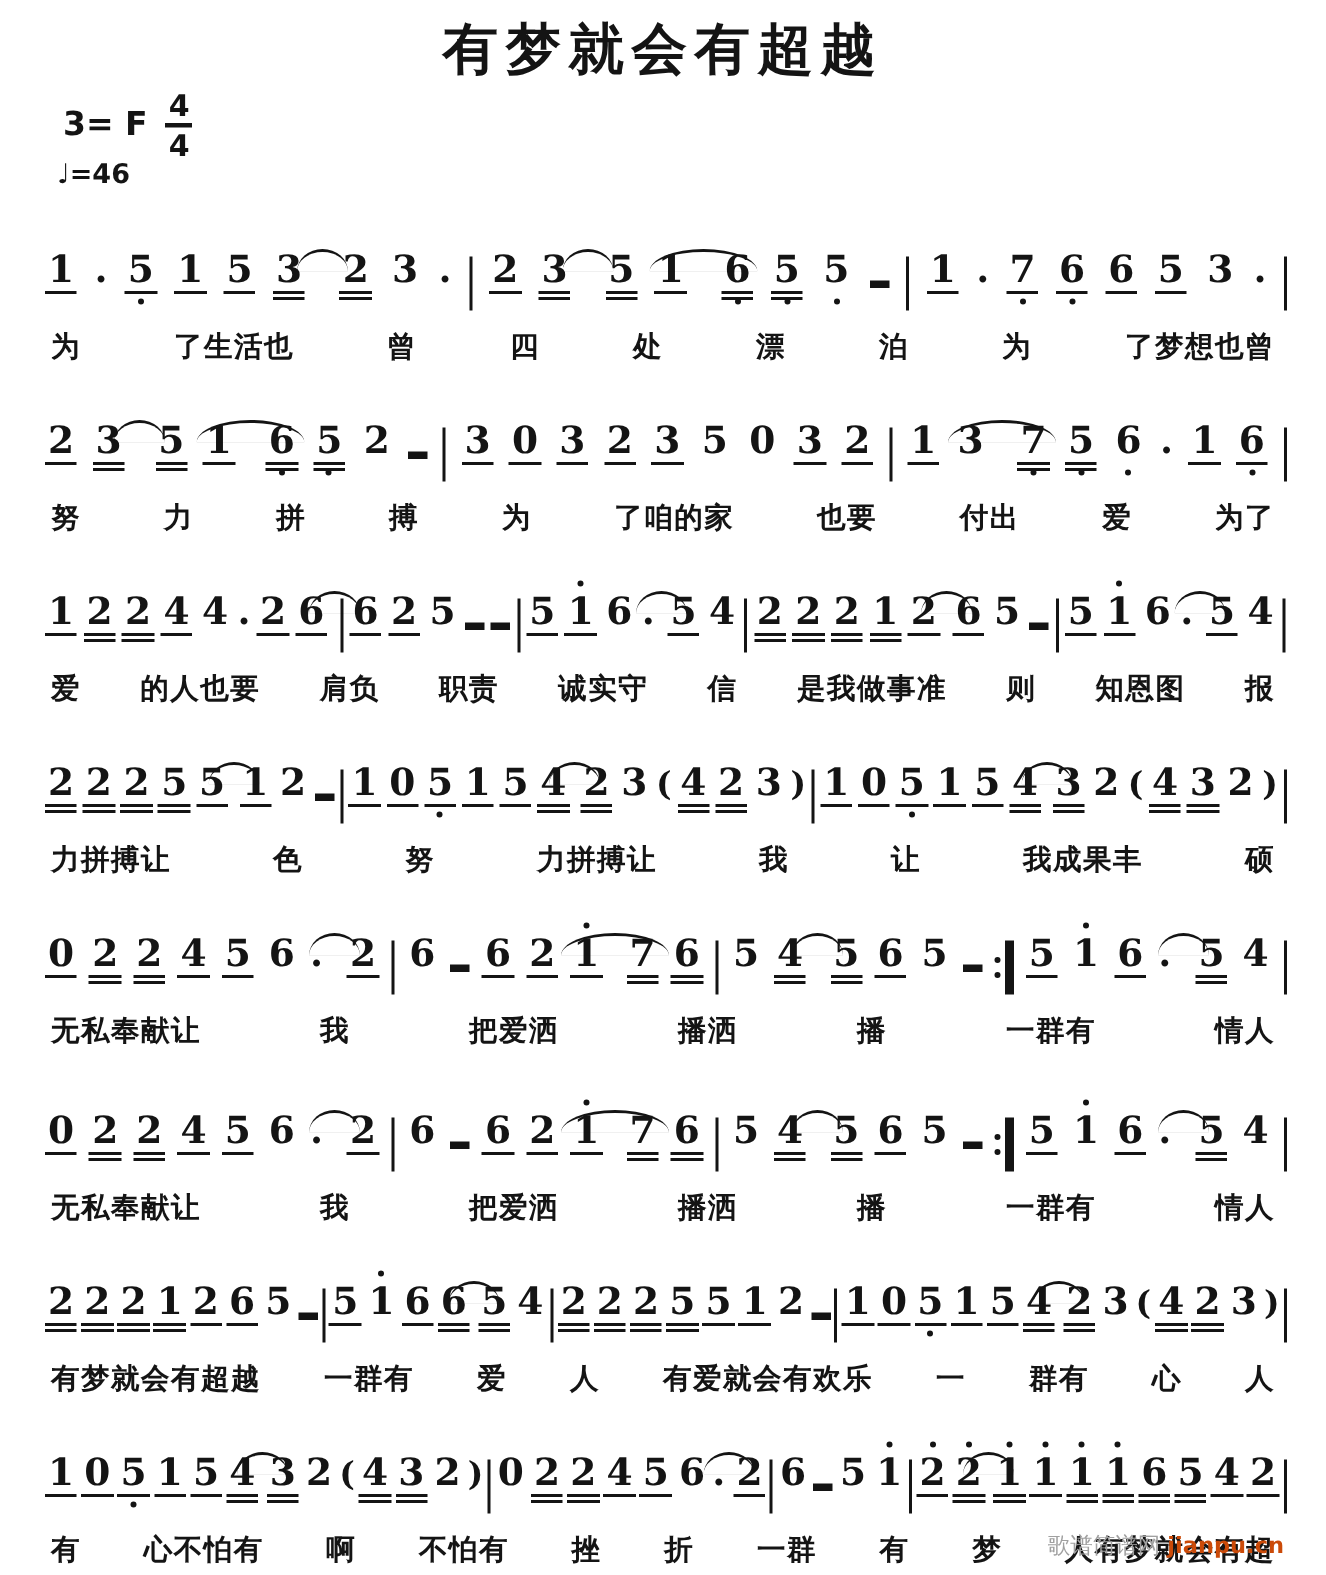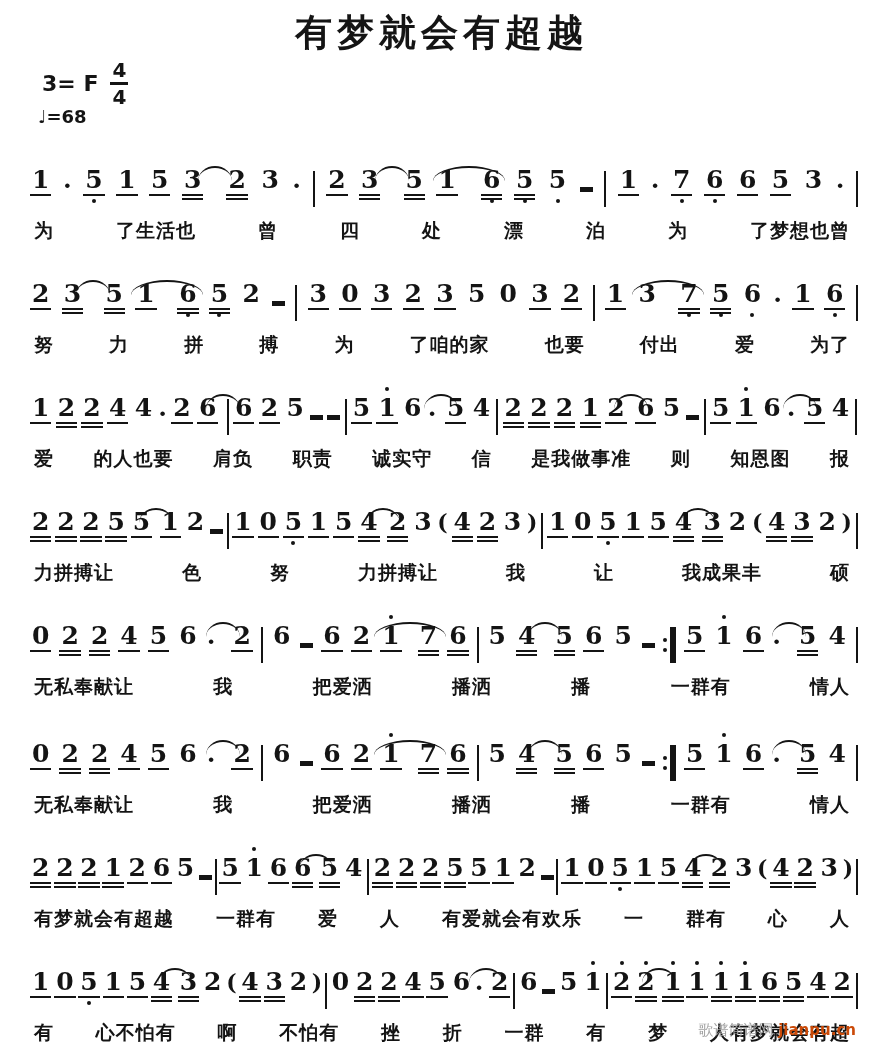--- a/index.html
+++ b/index.html
@@ -86,21 +86,21 @@
 <div class="sheet-header">
   <div class="title">有梦就会有超越</div>
   <div class="keyblock">
     <span>3= F</span>
     <span class="frac">
       <span>4</span>
       <span class="fbar"></span>
       <span>4</span>
     </span>
   </div>
-  <div class="tempo">♩=68</div>
+  <div class="tempo">♩=46</div>
 </div>
 
 <div class="score" id="score">
     <div class="system">
       <div class="notes-row">
         <span class="note u1">1</span>
         <span class="dur">.</span>
         <span class="note u1 lo">5</span>
         <span class="note u1">1</span>
         <span class="note u1">5</span>

